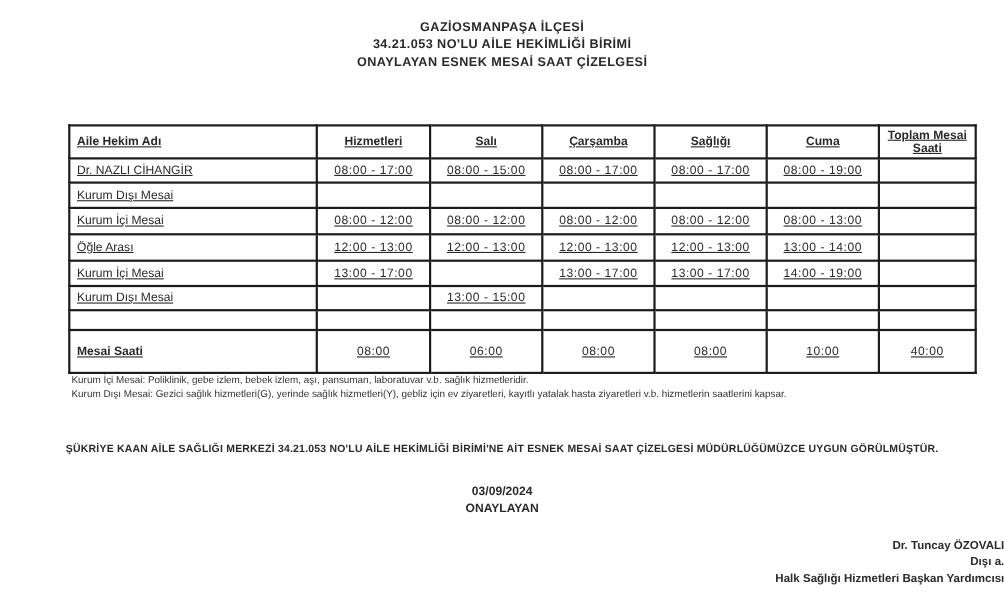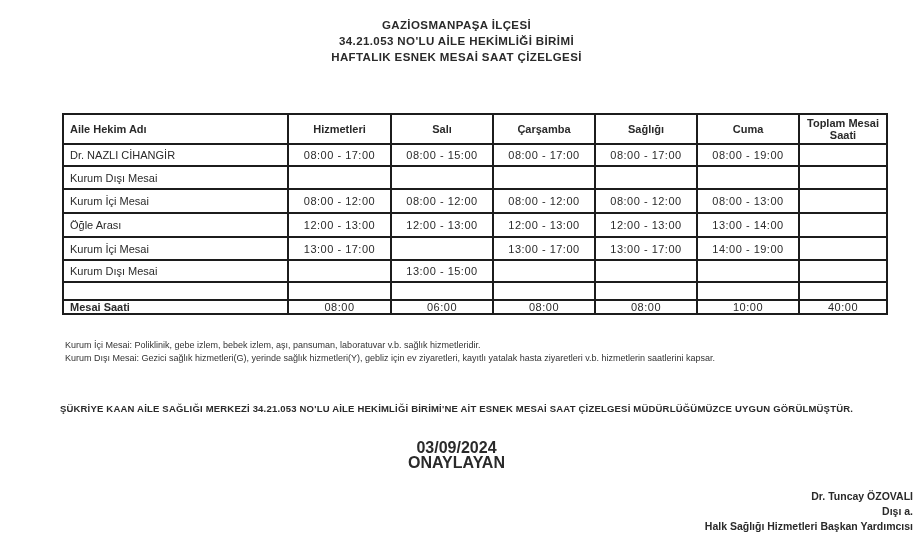--- a/index.html
+++ b/index.html
@@ -15,75 +15,75 @@
   .titles {
     position: absolute; top: 17px; left: 0; width: 100%;
     text-align: center; font-weight: bold;
     font-size: 11.5px; line-height: 16px; letter-spacing: 0.4px;
     color: #2a2a2a;
   }
 
   table.schedule {
     position: absolute; left: 62px; top: 113px; width: 824px;
     border-collapse: collapse; table-layout: fixed;
-    font-size: 11px; color: #2a2a2a;
+    font-size: 11px; color: #2a2a2a; text-decoration: underline;
   }
   table.schedule th, table.schedule td {
     border: 2px solid #1c1c1c;
     padding: 0 6px;
     overflow: hidden;
     white-space: normal;
   }
   table.schedule th { font-weight: bold; text-align: center; line-height: 12px; }
   table.schedule th.col-label { text-align: left; }
   table.schedule td.label { text-align: left; }
   table.schedule td.time { text-align: center; letter-spacing: 0.5px; }
   table.schedule tr.hdr     { height: 30px; }
   table.schedule tr.r0 { height: 22px; }
   table.schedule tr.r1 { height: 23px; }
   table.schedule tr.r2 { height: 24px; }
   table.schedule tr.r3 { height: 24px; }
   table.schedule tr.r4 { height: 23px; }
   table.schedule tr.r5 { height: 22px; }
   table.schedule tr.r6 { height: 18px; }
-  table.schedule tr.r7 { height: 14px; }
+  table.schedule tr.r7 { height: 39px; }
   table.schedule tr.bold-row td.label { font-weight: bold; }
 
   .footnotes {
     position: absolute; left: 65px; top: 339px; width: 800px;
     font-size: 9px; line-height: 13px; color: #333333;
   }
 
   .approval {
     position: absolute; left: 0; top: 403px; width: 100%;
     text-align: center; font-weight: bold; font-size: 9.5px;
     letter-spacing: 0.2px; color: #2a2a2a;
   }
 
   .date-block {
     position: absolute; left: 0; top: 440px; width: 100%;
-    text-align: center; font-weight: bold; font-size: 16px; line-height: 15px;
+    text-align: center; font-weight: bold; font-size: 11px; line-height: 15px;
     color: #2a2a2a;
   }
 
   .signature {
     position: absolute; left: 0; top: 489px; width: 100%;
     text-align: right; font-weight: bold; font-size: 10.5px; line-height: 15px;
     color: #2a2a2a;
   }
 </style>
 </head>
 <body>
 
 <div class="page">
 
   <div class="titles">
     <div>GAZİOSMANPAŞA İLÇESİ</div>
     <div>34.21.053 NO'LU AİLE HEKİMLİĞİ BİRİMİ</div>
-    <div>HAFTALIK ESNEK MESAİ SAAT ÇİZELGESİ</div>
+    <div>ONAYLAYAN ESNEK MESAİ SAAT ÇİZELGESİ</div>
   </div>
 
   <table class="schedule">
     <colgroup>
       <col style="width:225px">
       <col style="width:103px">
       <col style="width:102px">
       <col style="width:102px">
       <col style="width:102px">
       <col style="width:102px">

